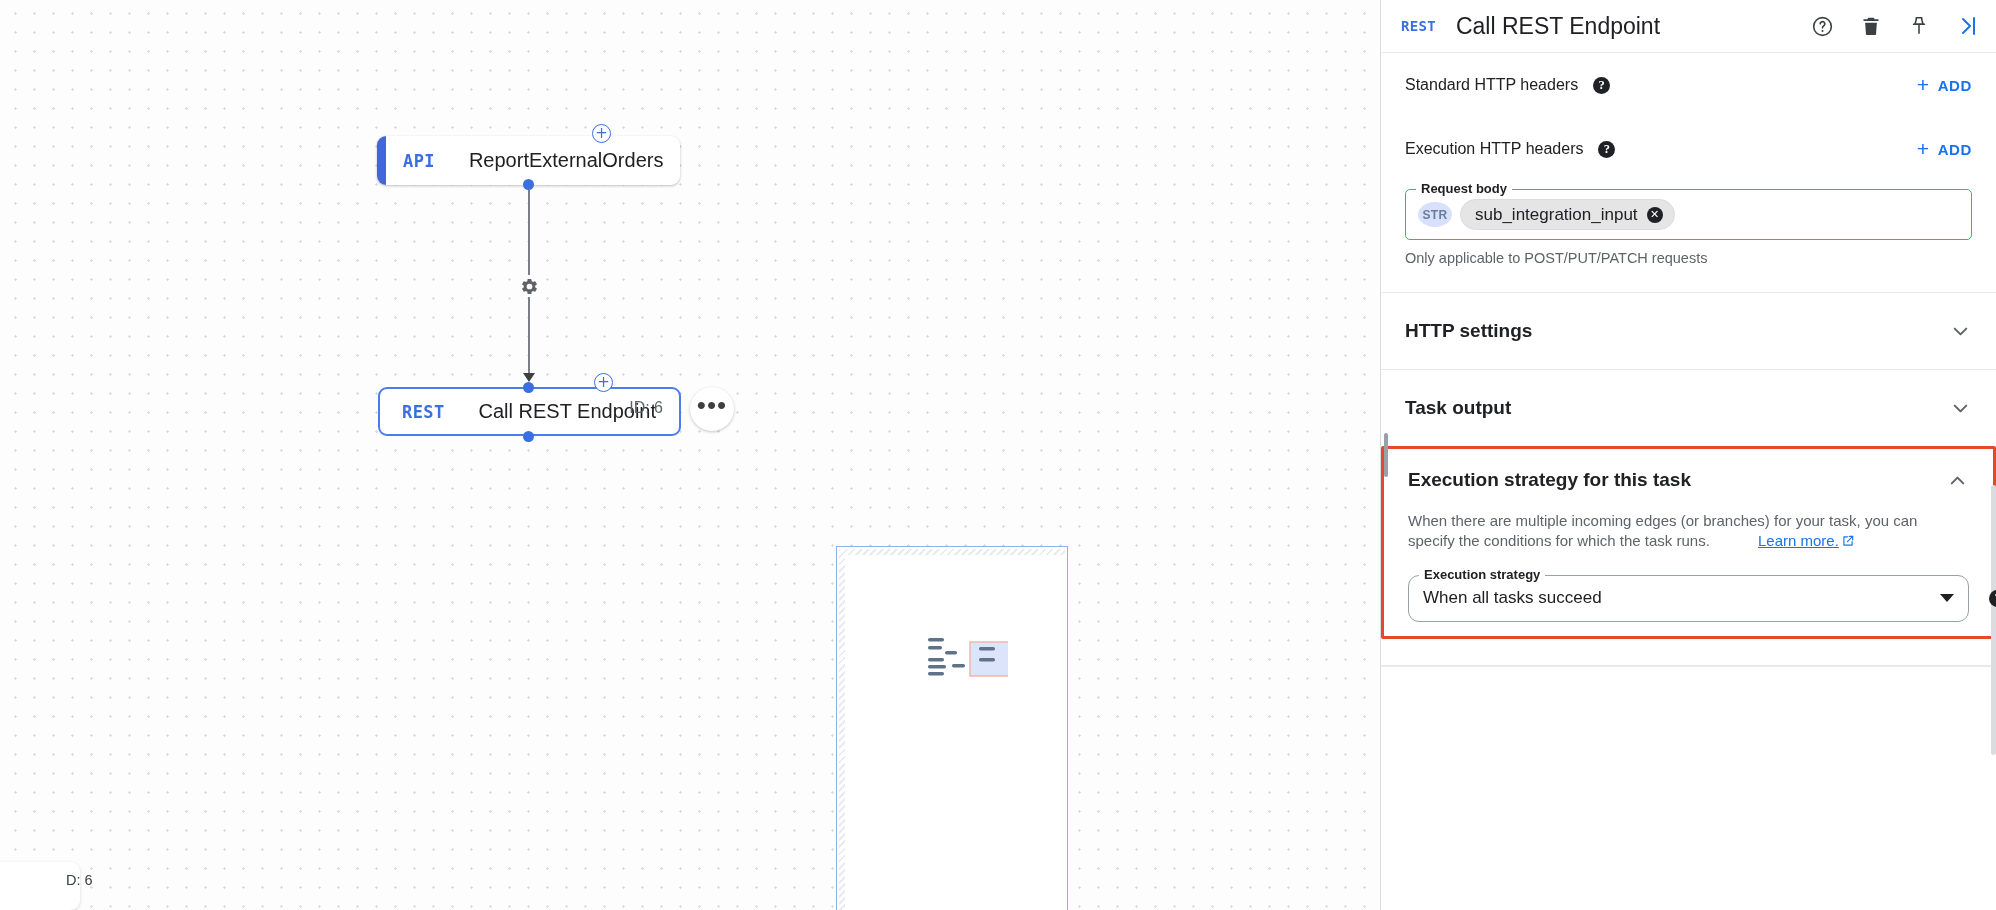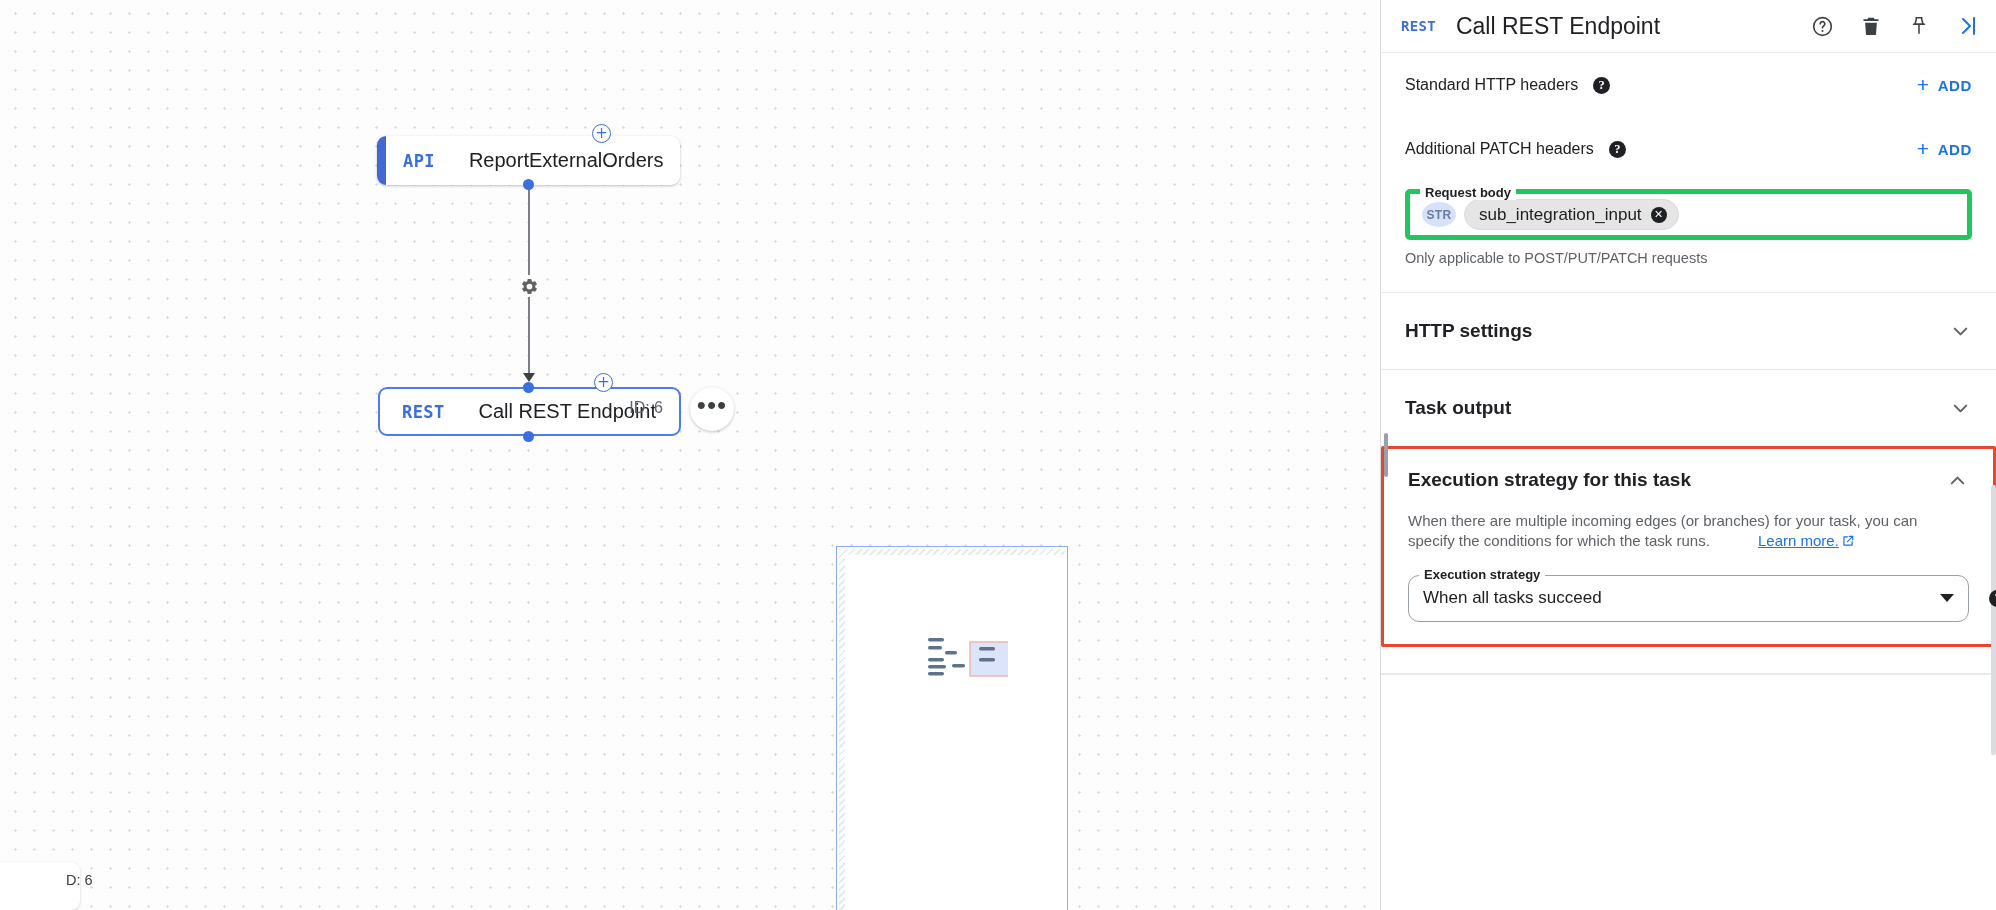--- a/index.html
+++ b/index.html
@@ -162,21 +162,21 @@
     margin-left: 15px; font-family: "Liberation Serif", serif;
   }
   .add-btn {
     margin-left: auto; display: flex; align-items: center; gap: 8px;
     color: #1a73e8; font-size: 15px; font-weight: 600; letter-spacing: .6px;
   }
   .add-btn .pl { font-size: 21px; font-weight: 400; line-height: 14px; }
 
   .field {
     position: relative; margin: 8px 24px 0 24px;
-    border: 5px solid #22c55e; border-radius: 5px;
+    border: 1px solid #22c55e; border-radius: 5px;
     height: 51px; display: flex; align-items: center; padding: 0 12px;
   }
   .field-legend {
     position: absolute; top: -9px; left: 10px;
     background: #fff; padding: 0 5px;
     font-size: 13px; font-weight: 700; color: #202124;
   }
   .chip-type {
     width: 34px; height: 25px; border-radius: 50%;
     background: #d7e1fb; color: #6b7c9c;
@@ -203,21 +203,21 @@
   .section {
     display: flex; align-items: center;
     height: 76px; padding: 0 24px;
     position: relative;
   }
   .section .stitle { font-size: 19px; font-weight: 700; color: #202124; }
   .chev { margin-left: auto; color: #5f6368; display: flex; }
 
   .hl-box {
     margin: 0; border: 3px solid #e8482a; border-radius: 2px;
-    padding-bottom: 22px;
+    padding-bottom: 14px;
   }
   .desc {
     padding: 0 24px; font-size: 15px; color: #5f6368; line-height: 1.32;
     max-width: 560px;
   }
   .desc a { color: #1a73e8; margin-left: 44px; }
   .ext-ic { display: inline-block; vertical-align: -2px; margin-left: 2px; }
 
   .select-wrap {
     position: relative; margin: 22px 24px 0 24px;
@@ -337,21 +337,21 @@
       <div class="row">
         <span class="lbl">Standard HTTP headers</span>
         <span class="help-dot">?</span>
         <span class="add-btn">
           <span class="pl">+</span>
           <span>ADD</span>
         </span>
       </div>
 
       <div class="row">
-        <span class="lbl">Additional PATCH headers</span>
+        <span class="lbl">Execution HTTP headers</span>
         <span class="help-dot">?</span>
         <span class="add-btn">
           <span class="pl">+</span>
           <span>ADD</span>
         </span>
       </div>
 
       <div class="field">
         <span class="field-legend">Request body</span>
         <span class="chip-type">STR</span>

